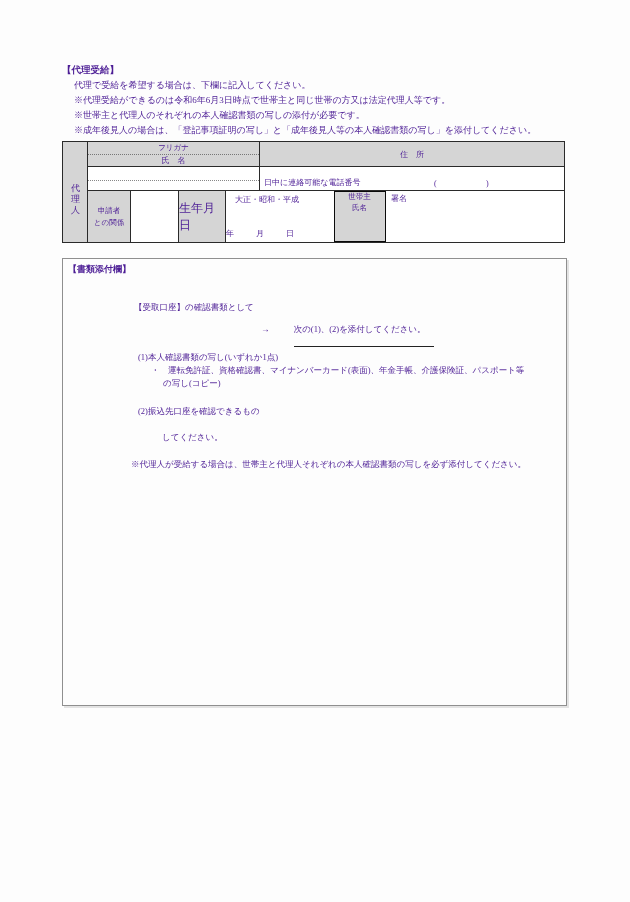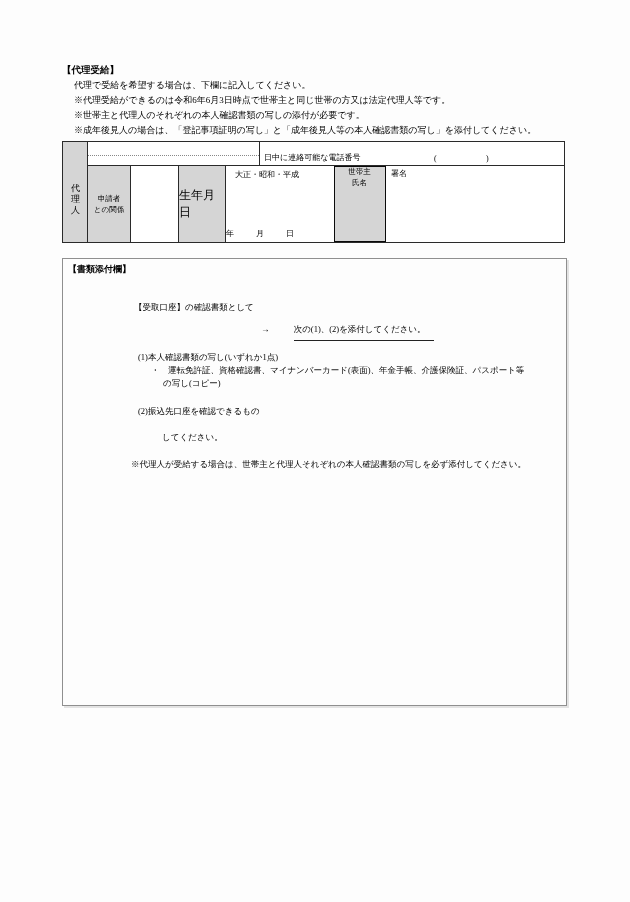--- a/index.html
+++ b/index.html
@@ -1,20 +1,20 @@
 <!DOCTYPE html>
 <html><head>
 <meta charset="utf-8">
 <style>
   html,body{margin:0;padding:0;background:#e9e9e9;}
   .page{
     position:relative;width:630px;height:902px;margin:0 auto;
     background:#fdfdfd;overflow:hidden;
     font-family:"Liberation Serif","DejaVu Serif",serif;
-    color:#000000;
+    color:#4c1d95;
   }
   
   .intro-title{position:absolute;left:62px;top:64px;font-size:9.5px;font-weight:bold;}
   .intro-line{position:absolute;font-size:9px;white-space:nowrap;}
   .il0{left:74px;top:79px;}
   .il1{left:74px;top:94px;}
   .il2{left:74px;top:109px;}
   .il3{left:74px;top:124px;}
   
   .agent-table{
@@ -66,21 +66,21 @@
   .attach-box{
     position:absolute;left:62px;top:258px;width:505px;height:448px;
     border:1px solid #8f8f8f;box-sizing:border-box;background:#fdfdfd;
     box-shadow:2px 2px 0 rgba(0,0,0,0.10);
   }
   .bx{position:absolute;font-size:8.5px;white-space:nowrap;}
   .bx-title{left:5px;top:4px;font-size:9px;font-weight:bold;}
   .l-account{left:71px;top:43px;}
   .l-arrow{left:198px;top:65px;}
   .l-arrow .arrow{margin-right:22px;}
-  .l-arrow .ul{border-bottom:1px solid #222;padding-right:8px;padding-bottom:6px;}
+  .l-arrow .ul{border-bottom:1px solid #222;padding-right:8px;padding-bottom:12px;}
   .l-i1h{left:75px;top:93px;}
   .l-i1b{left:88px;top:106px;}
   .l-i1c{left:100px;top:119px;}
   .l-i2h{left:75px;top:147px;}
   .l-i2b{left:88px;top:160px;}
   .l-i2c{left:99px;top:173px;}
   .l-note{left:68px;top:200px;}
 </style>
 </head>
 <body>
@@ -92,20 +92,29 @@
   <div class="intro-line il1">※代理受給ができるのは令和6年6月3日時点で世帯主と同じ世帯の方又は法定代理人等です。</div>
   <div class="intro-line il3">※成年後見人の場合は、「登記事項証明の写し」と「成年後見人等の本人確認書類の写し」を添付してください。</div>
   <div class="intro-line il2">※世帯主と代理人のそれぞれの本人確認書類の写しの添付が必要です。</div>
 
   <div class="agent-table">
     <div class="col-agent">
       <span class="vert">代理人</span>
     </div>
     <div class="table-main">
 
+      <div class="trow row-header">
+        <div class="cell name-header gray">
+          <div class="furigana">フリガナ</div>
+          <div class="namelbl">氏　名</div>
+        </div>
+        <div class="cell addr-header gray">
+          <span>住　所</span>
+        </div>
+      </div>
 
       <div class="trow row-entry">
         <div class="cell name-entry">
           <div class="dotted-top"></div>
         </div>
         <div class="cell addr-entry">
           <span class="phone-label">日中に連絡可能な電話番号</span>
           <span class="paren open">(</span>
           <span class="paren close">)</span>
         </div>

